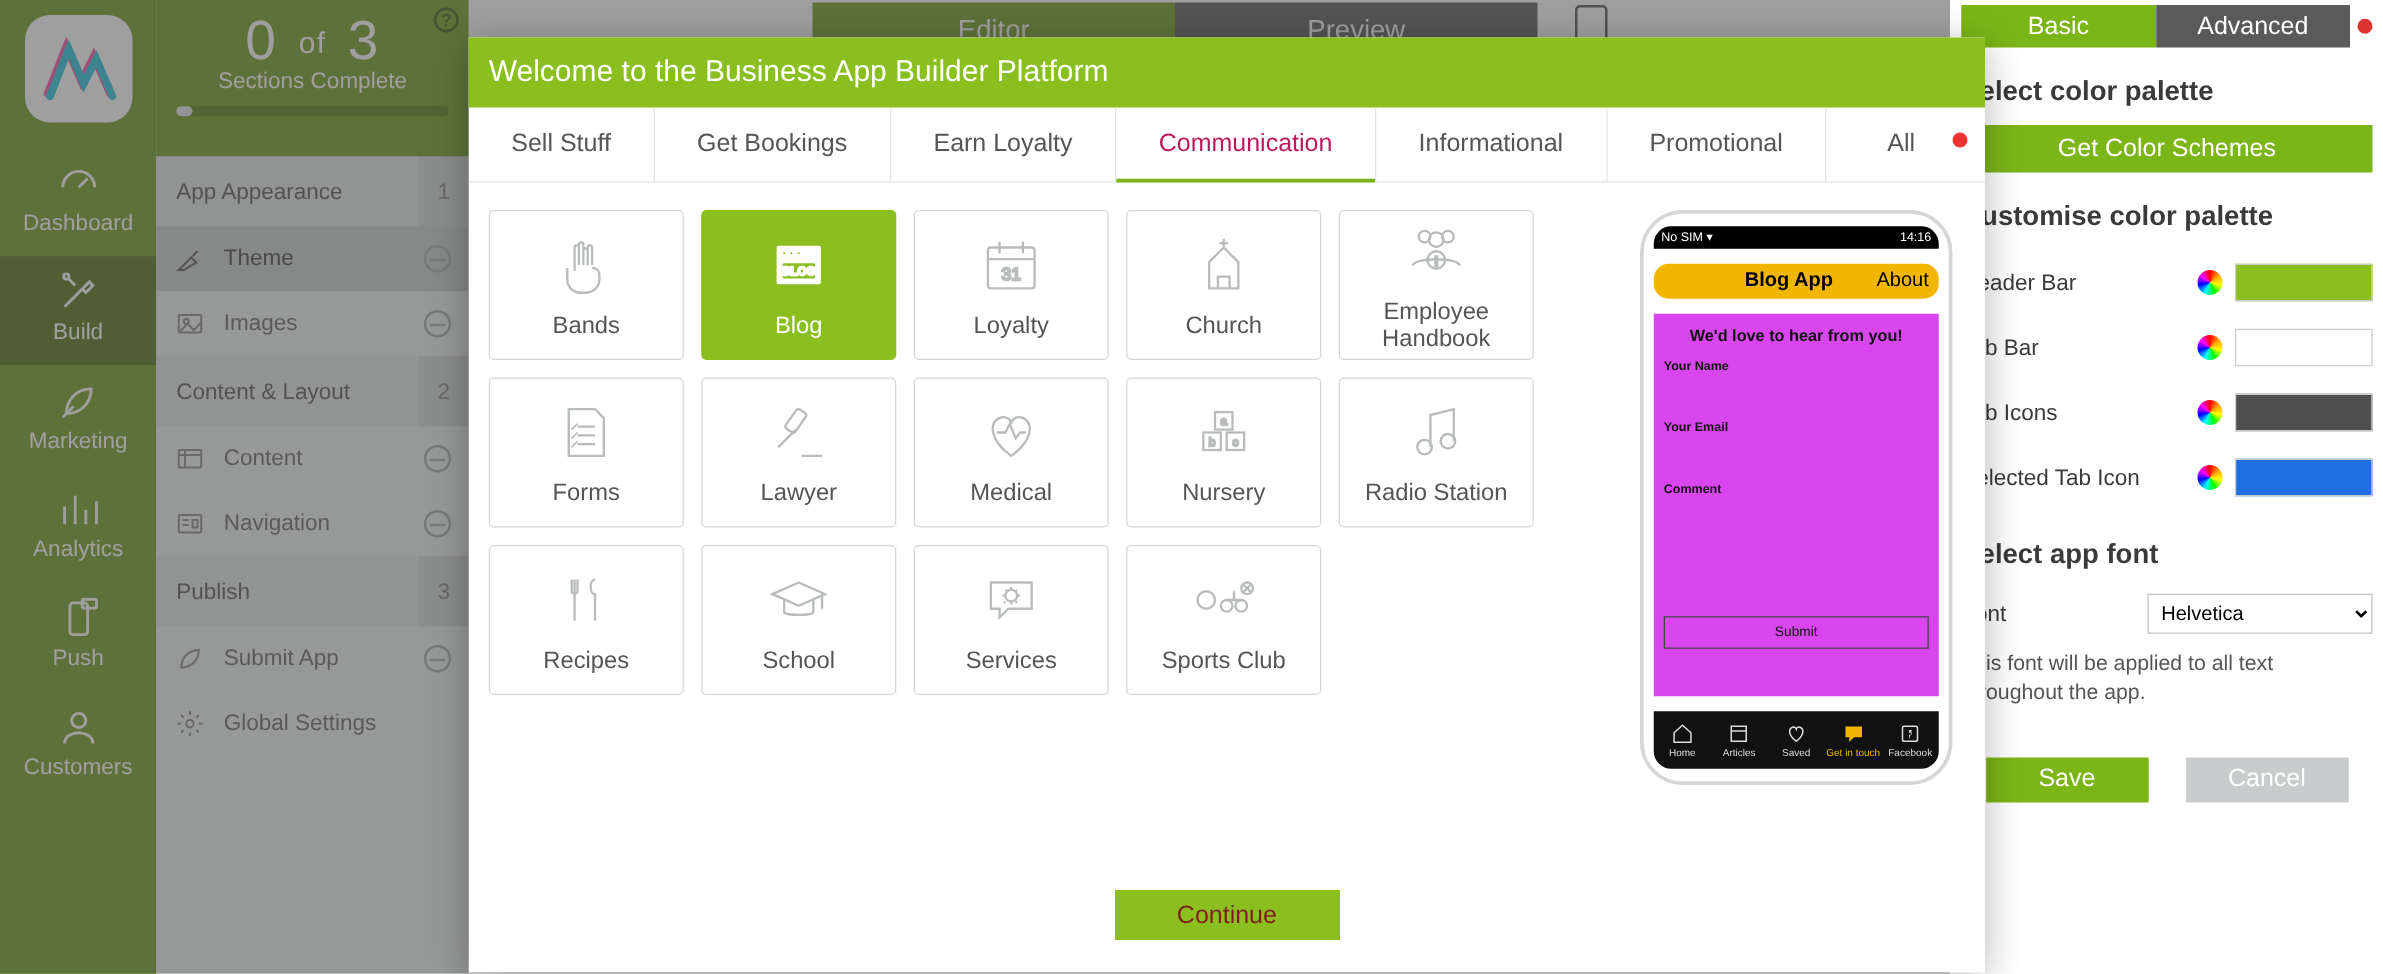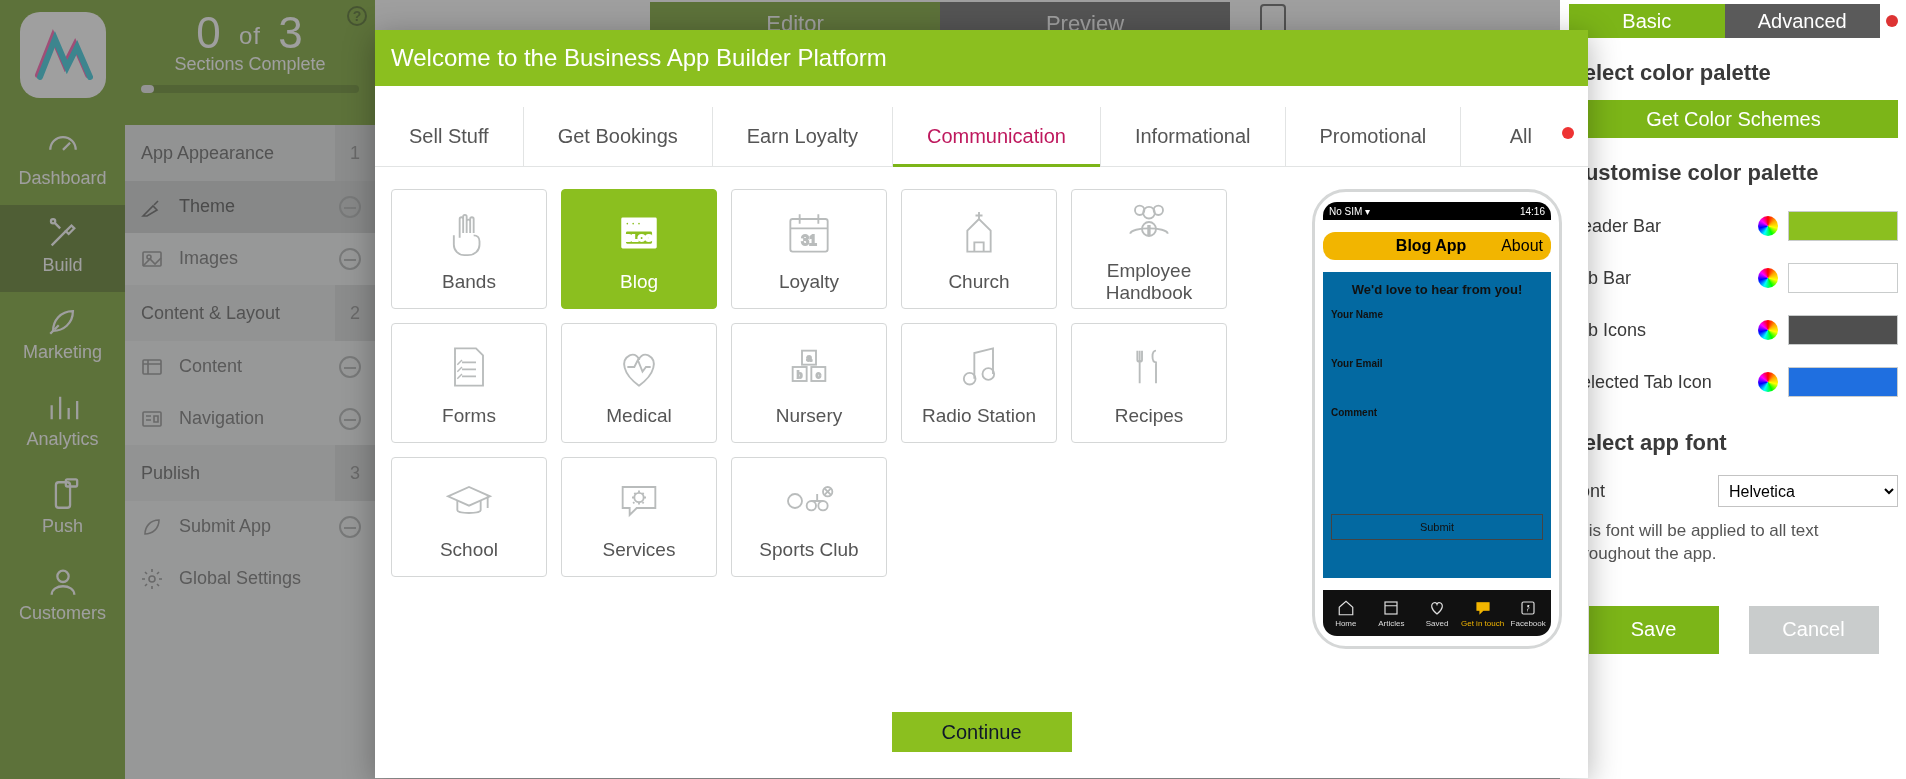--- a/index.html
+++ b/index.html
@@ -110,40 +110,40 @@
   .colorwheel {
     width:20px; height:20px; border-radius:50%;
     background: conic-gradient(red,orange,yellow,lime,cyan,blue,magenta,red);
   }
   .swatch { width:110px; height:30px; border:1px solid #c9cccc; }
   .font-row { display:flex; align-items:center; justify-content:space-between; height:42px; }
   .font-row select { width:180px; height:32px; border:1px solid #c3c3c3; background:#fff; font-size:16px; padding:0 6px; }
   .hint { color:#555; font-size:17px; margin-top:8px; line-height:1.35; }
   .right .actions { display:flex; gap:30px; margin-top:40px; justify-content:center; }
   .right .actions button {
-    width:130px; height:48px; border:none; color:#fff; font-size:20px; cursor:pointer;
+    width:130px; height:36px; border:none; color:#fff; font-size:20px; cursor:pointer;
     background:#7cb518;
   }
   .right .actions button.cancel { background:#c9cccc; color:#fff; }
 
   
   .overlay {
     position:absolute; left:0; top:0; width:1560px; height:100%;
     background:rgba(80,80,80,0.55);
   }
   .modal {
     position:absolute; left:375px; top:30px; width:1213px; height:748px;
     background:#fff; box-shadow:0 6px 30px rgba(0,0,0,0.3);
     display:flex; flex-direction:column;
   }
   .modal-title {
     background:#8bbf1f; color:#fff; font-size:24px; padding:14px 16px;
   }
   .modal-tabs {
-    display:flex; border-bottom:1px solid #e2e4e4; position:relative;margin-top:21px;
+    display:flex; border-bottom:1px solid #e2e4e4; position:relative;
   }
   .modal-tabs .mtab2 {
     padding:18px 34px; font-size:20px; color:#555; border-right:1px solid #e2e4e4; cursor:pointer;
     position:relative;
   }
   .modal-tabs .mtab2:last-child { border-right:none; margin-left:auto; padding-right:56px; }
   .modal-tabs .mtab2.active { color:#be185d; }
   .modal-tabs .mtab2.active::after {
     content:""; position:absolute; left:0; right:0; bottom:-1px; height:3px; background:#7cb518;
   }
@@ -175,21 +175,21 @@
   }
   .phone .statusbar {
     background:#000; color:#fff; height:18px; font-size:10px; display:flex; justify-content:space-between; padding:0 6px; align-items:center;
     border-top-left-radius:14px; border-top-right-radius:14px;
   }
   .phone .appbar {
     background:#f2b500; color:#000; height:28px; display:flex; align-items:center; justify-content:space-between;
     padding:0 8px; font-size:16px;border-radius:12px;
   }
   .phone .appbar .ttl { flex:1; text-align:center; font-weight:600; }
-  .phone .content { flex:1; background:#0369a1; padding:10px 8px; font-size:11px; color:#111; }
+  .phone .content { flex:1; background:#d946ef; padding:10px 8px; font-size:11px; color:#111; }
   .phone .content h4 { font-size:13px; font-weight:700; text-align:center; margin-bottom:12px; }
   .phone .content .lbl { font-size:10px; font-weight:700; margin-top:10px; }
   .phone .content .field { height:28px; border-bottom:0; }
   .phone .content .submit {
     margin-top:48px; border:1px solid #444; height:26px; display:flex; align-items:center; justify-content:center; font-size:11px;
   }
   .phone .tabbar {
     background:#111; height:46px; display:flex; border-bottom-left-radius:14px; border-bottom-right-radius:14px;
   }
   .phone .tabbar .tb {
@@ -197,21 +197,21 @@
     color:#ddd; font-size:8px;
   }
   .phone .tabbar .tb svg { width:18px; height:18px; stroke:#ddd; fill:none; stroke-width:1.6; }
   .phone .tabbar .tb.active { color:#f2b500; }
   .phone .tabbar .tb.active svg { stroke:#f2b500; fill:#f2b500; }
 
   .modal-footer {
     display:flex; justify-content:center; padding:22px 0 26px;
   }
   .modal-footer button {
-    background:#8bbf1f; color:#0f172a; border:none; width:180px; height:40px; font-size:20px; cursor:pointer;
+    background:#8bbf1f; color:#7f1d1d; border:none; width:180px; height:40px; font-size:20px; cursor:pointer;
   }
 </style>
 </head>
 <body>
 
 <div class="rail">
   <div class="logo">
     <svg viewBox="0 0 60 60">
         <path d="M5 50 L20 12 L32 40 L42 20 L55 50" stroke="#ff4da6" stroke-width="6" fill="none" stroke-linecap="round"></path>
         <path d="M5 50 L20 12 L32 40 L42 20 L55 50" stroke="#26c6da" stroke-width="6" fill="none" stroke-linecap="round" transform="translate(2,2)"></path>
@@ -508,20 +508,30 @@
               <path d="M12 8h18l6 6v26H12z"></path>
               <path d="M18 20h12M18 26h12M18 32h12"></path>
               <path d="M16 20l-2 2 4-4M16 26l-2 2 4-4M16 32l-2 2 4-4" stroke-width="1.2"></path>
             </svg>
           </div>
         <div class="tlabel">Forms</div>
       </div>
       <div class="tile">
         <div class="ticon">
             <svg viewBox="0 0 48 48">
+              <rect x="18" y="8" width="8" height="16" rx="2" transform="rotate(35 22 16)"></rect>
+              <path d="M22 22 L10 34"></path>
+              <path d="M26 40h14"></path>
+            </svg>
+          </div>
+        <div class="tlabel">Lawyer</div>
+      </div>
+      <div class="tile">
+        <div class="ticon">
+            <svg viewBox="0 0 48 48">
               <path d="M24 40C10 30 8 18 16 14c5-2 8 2 8 4 0-2 3-6 8-4 8 4 6 16-8 26z"></path>
               <path d="M14 24h6l3-6 4 10 3-4h4"></path>
             </svg>
           </div>
         <div class="tlabel">Medical</div>
       </div>
       <div class="tile">
         <div class="ticon">
             <svg viewBox="0 0 48 48">
               <rect x="18" y="10" width="12" height="12"></rect>

